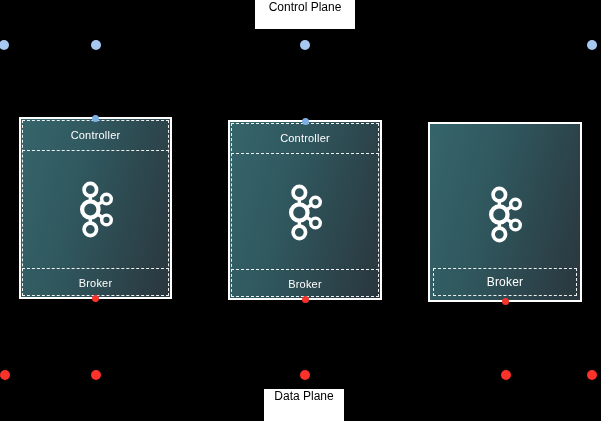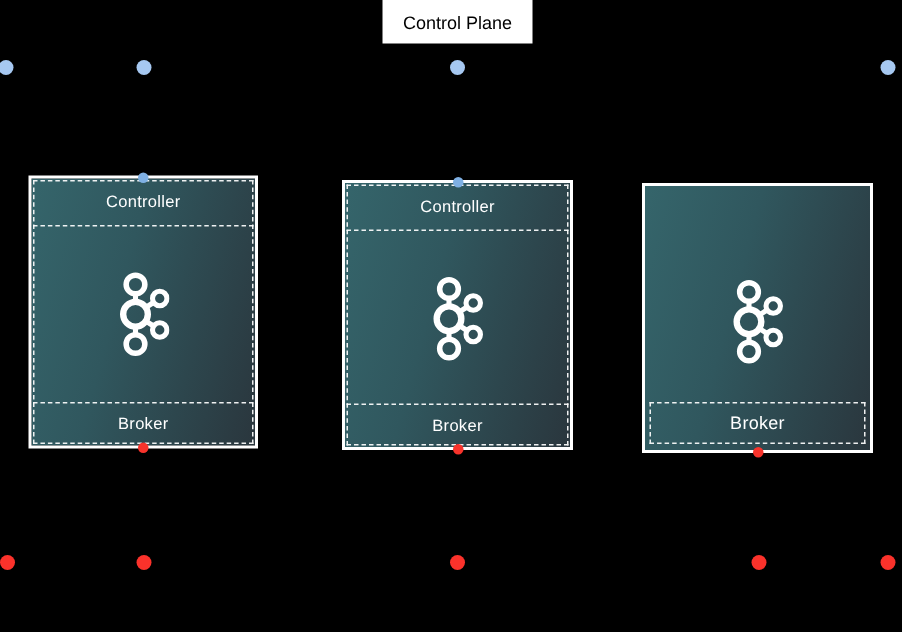--- a/index.html
+++ b/index.html
@@ -4,21 +4,21 @@
 <style>
   html,body { margin:0; padding:0; background:#000; }
   .canvas {
     position:relative; width:601px; height:421px; background:#000;
     overflow:hidden; font-family:"Liberation Sans", sans-serif;
   }
 
   
   .plane-label {
     position:absolute; background:#fff; color:#000;
-    display:flex; align-items:center; justify-content:center;
+    display:flex; align-items:flex-start; justify-content:center;
     font-size:12px;
   }
   .plane-label.control { left:255px; top:0; width:100px; height:29px; }
   .plane-label.data    { left:264px; top:389px; width:80px; height:32px; }
 
   
   .dot { position:absolute; border-radius:50%; z-index:5; }
   .dot.lg { width:10px; height:10px; }
   .dot.sm { width:7px; height:7px; }
   .dot.blue.lg { background:#a6c8f1; }
@@ -141,14 +141,17 @@
     </div>
     <span class="dot red sm attach-bottom"></span>
   </div>
 
   <span class="dot red lg" style="left:0;top:370px"></span>
   <span class="dot red lg" style="left:91px;top:370px"></span>
   <span class="dot red lg" style="left:300px;top:370px"></span>
   <span class="dot red lg" style="left:501px;top:370px"></span>
   <span class="dot red lg" style="left:587px;top:370px"></span>
 
+  <div class="plane-label data">
+    <span>Data Plane</span>
+  </div>
 
 </div>
 
 </body></html>

